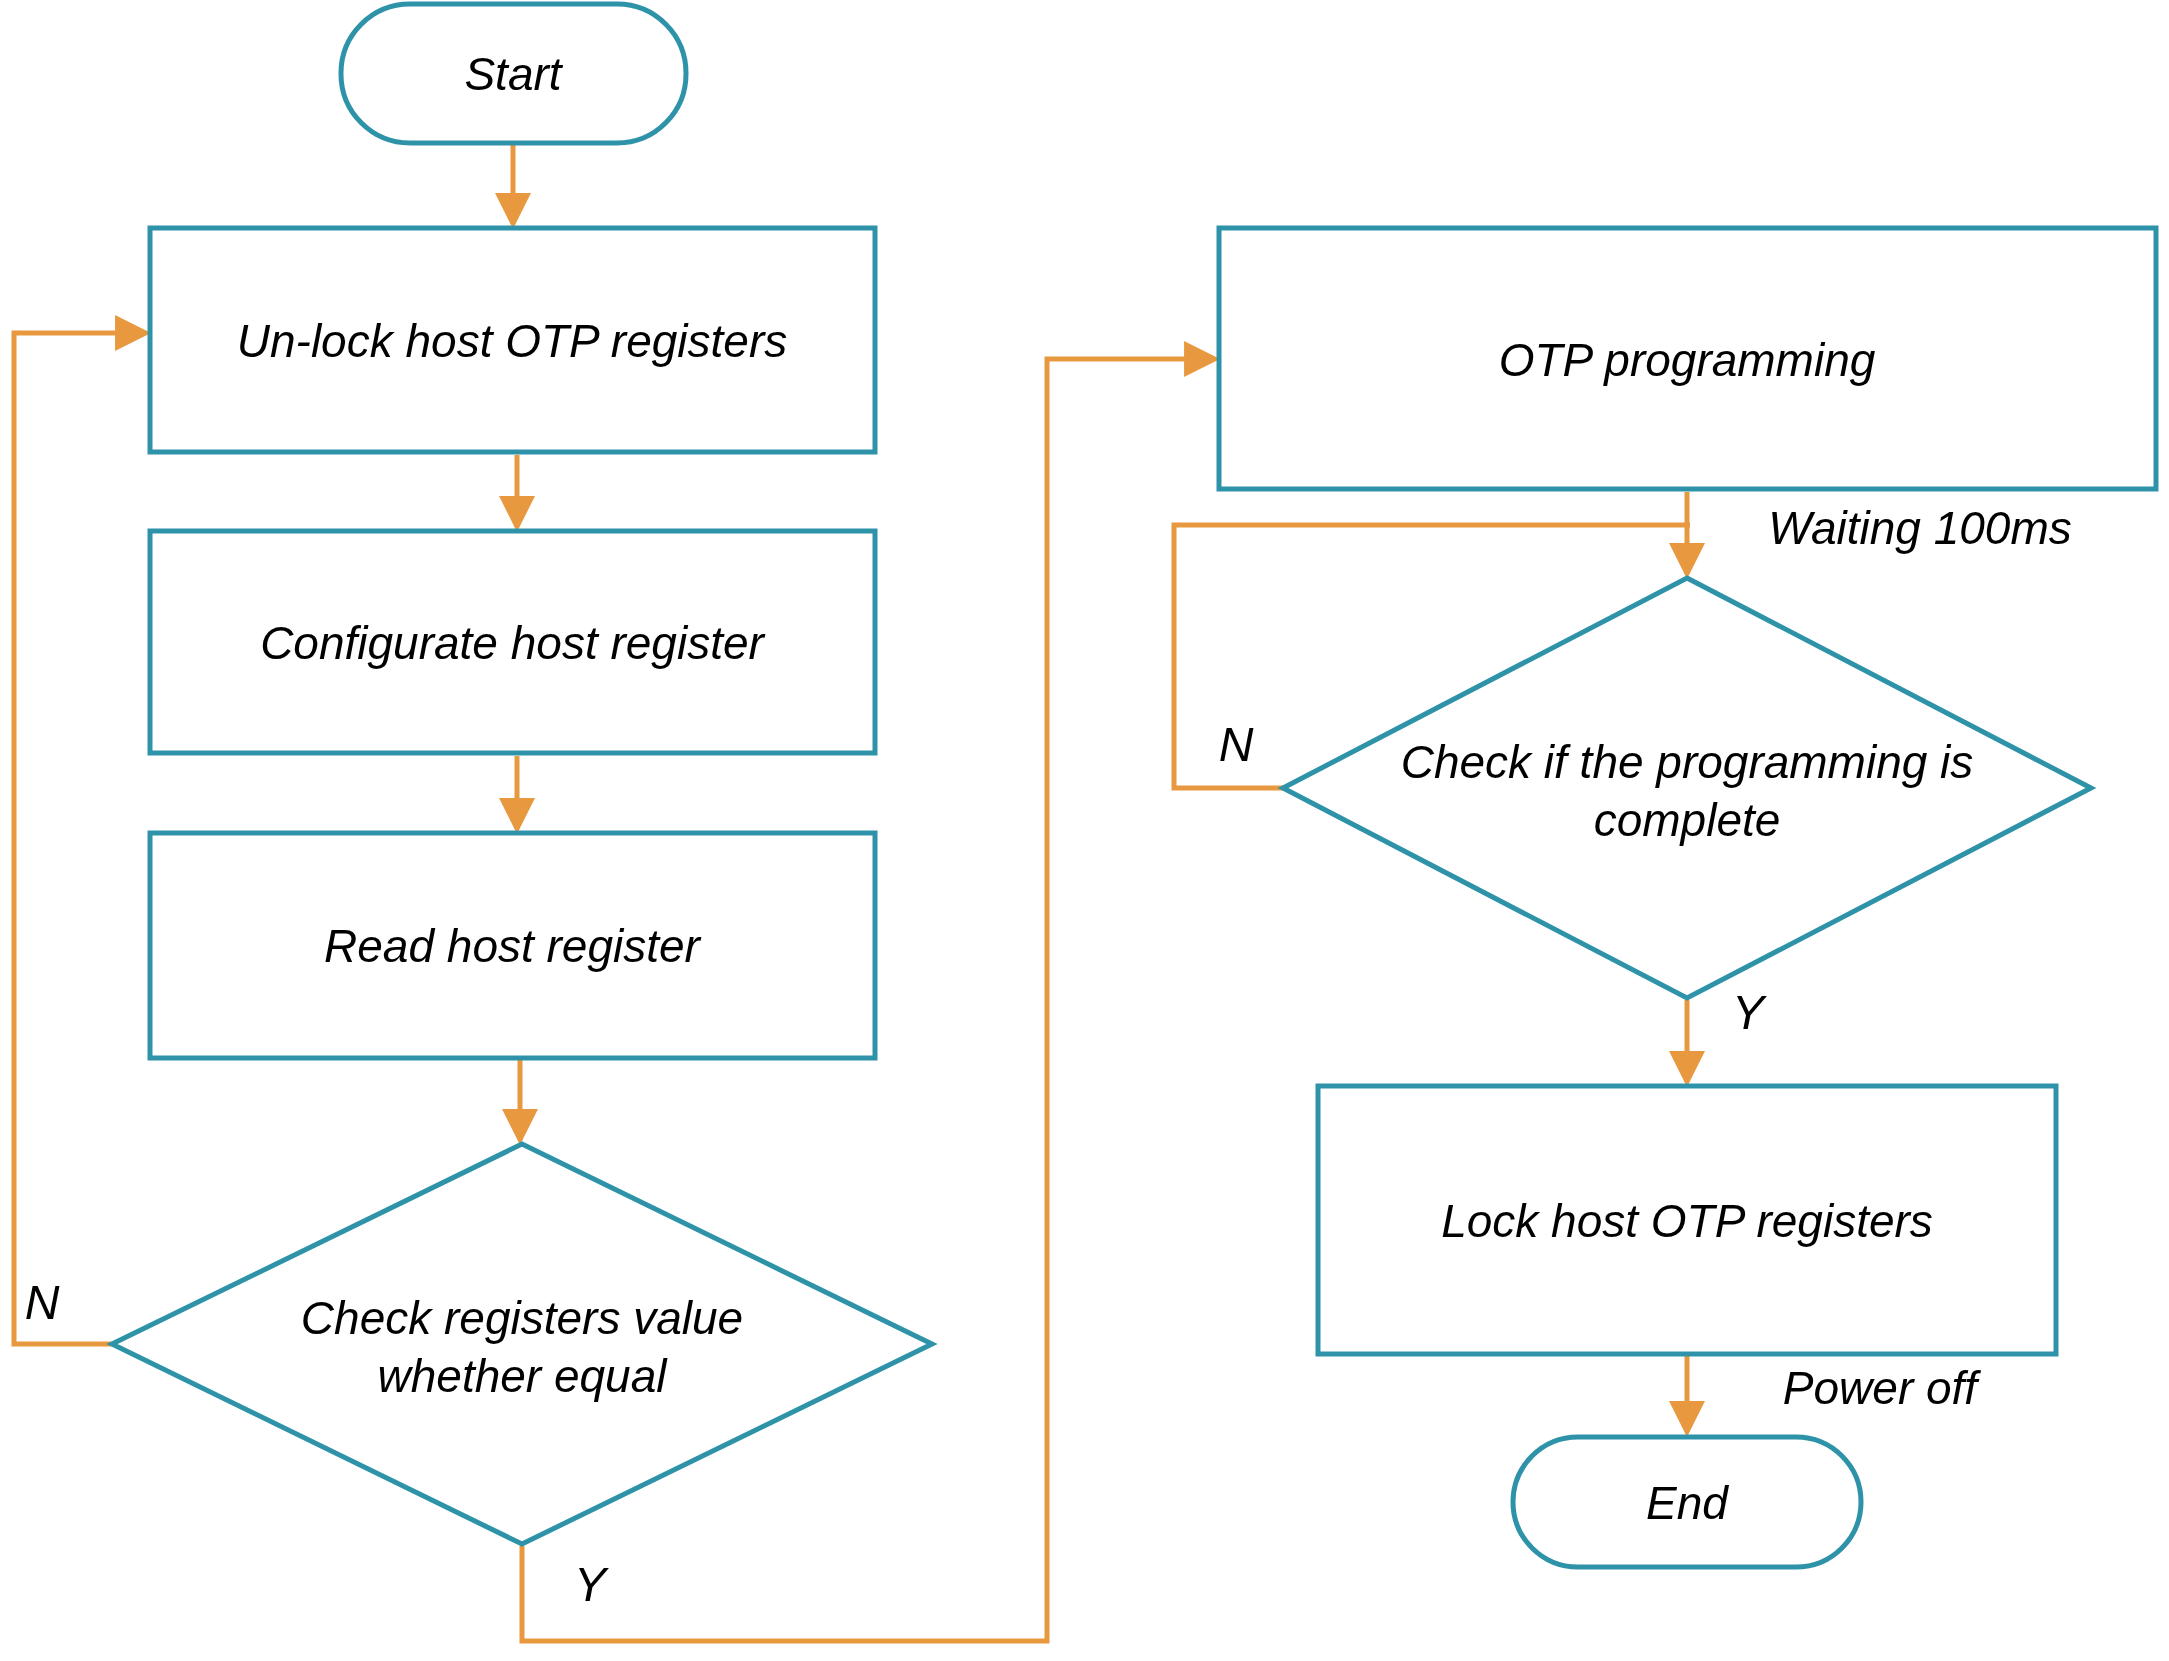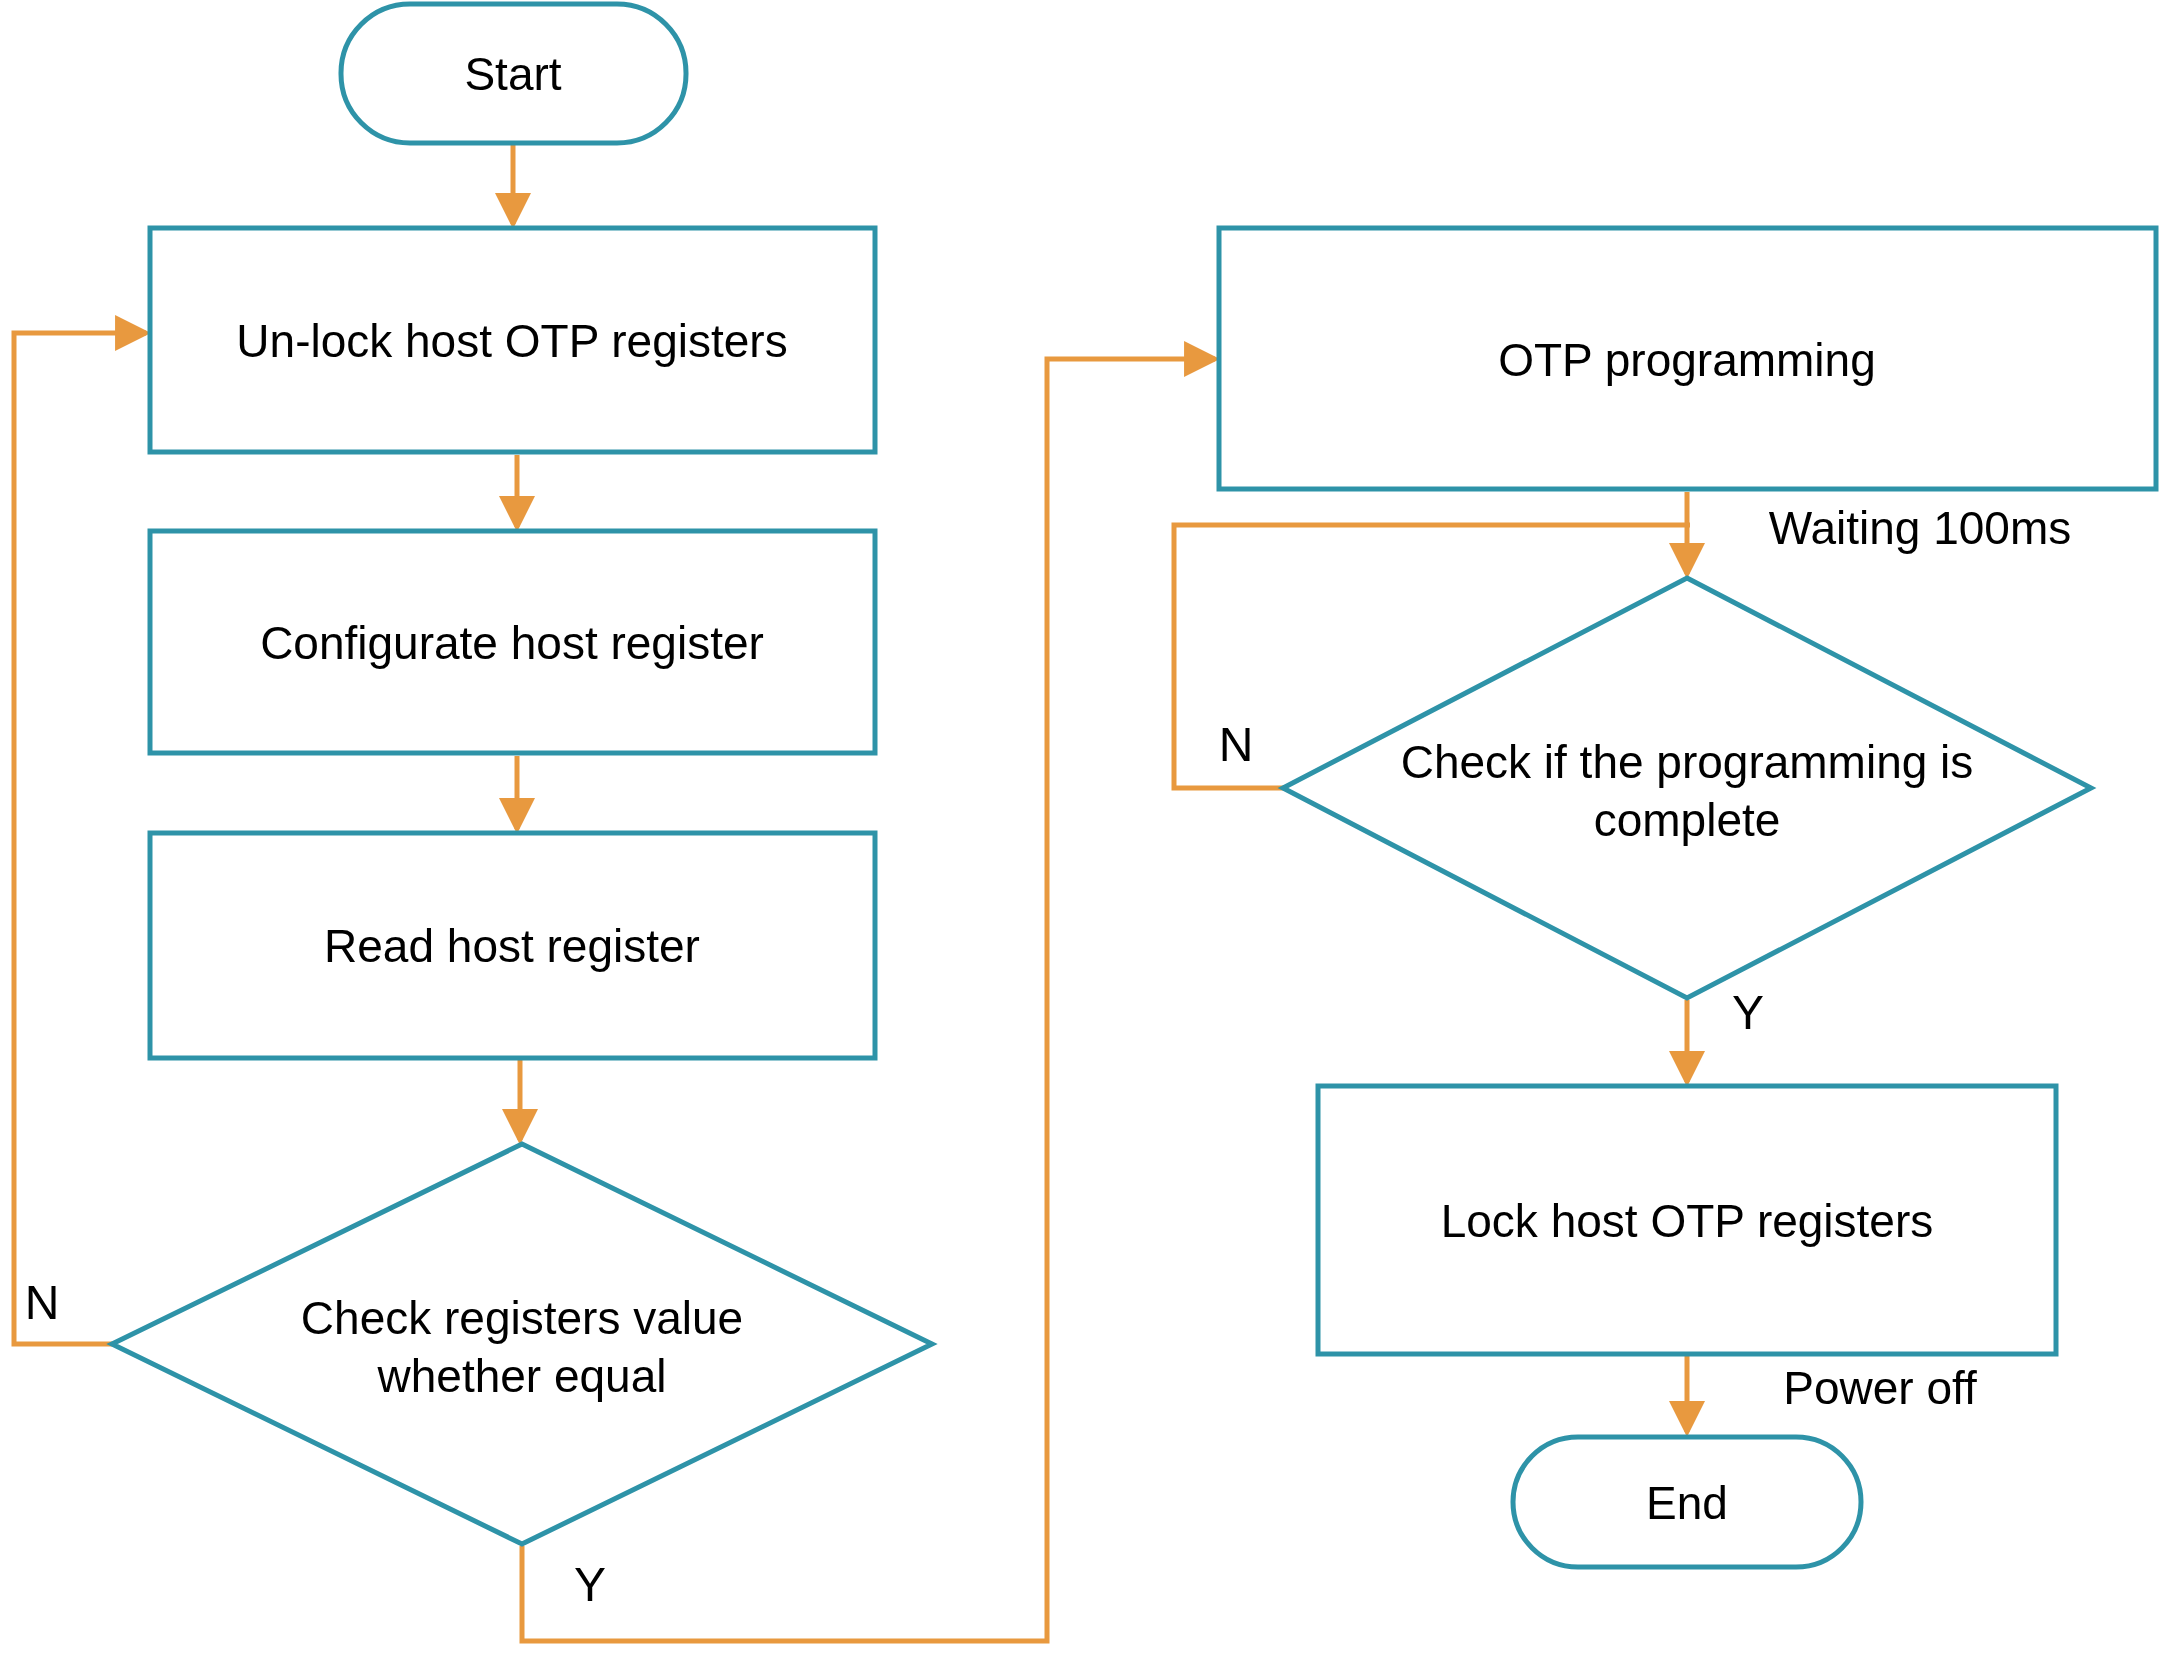--- a/index.html
+++ b/index.html
@@ -2,21 +2,21 @@
 <html style="--teal: #2E93A8; --orange: #E8993F; --ink: #000000; --bg: #ffffff;"><head>
 <meta charset="utf-8">
 <style>
   :root{
     --teal:#2E93A8;
     --orange:#E8993F;
     --ink:#000000;
     --bg:#ffffff;
   }
   html,body{margin:0;padding:0;background:var(--bg);}
-  .stage{position:relative;width:2169px;height:1661px;background:var(--bg);overflow:hidden;}
+  .stage{position:relative;width:2169px;height:1661px;background:var(--bg);overflow:hidden;font-style:italic;}
   svg{display:block;}
   .shape{fill:#ffffff;stroke:var(--teal);stroke-width:5;}
   .flow{fill:none;stroke:var(--orange);stroke-width:5;stroke-linejoin:miter;}
   #ah path{fill:var(--orange);}
   .lbl{
     font-family:"Liberation Sans",sans-serif;
     font-size:46px;
     fill:var(--ink);
   }
   .edge-lbl{

